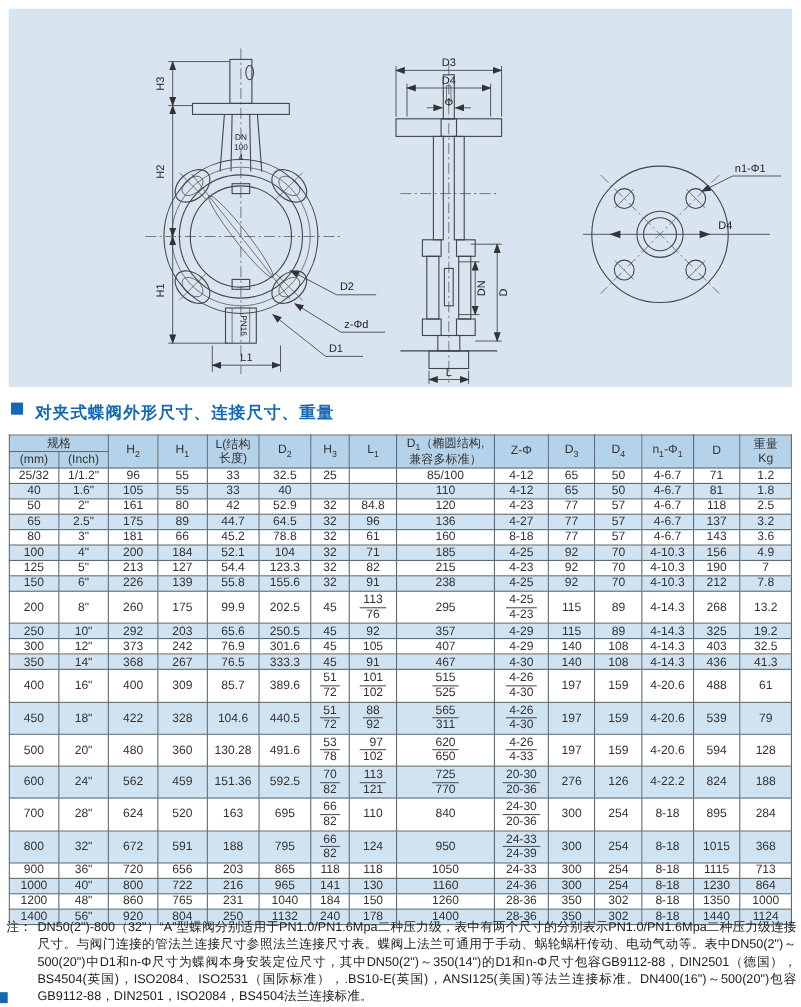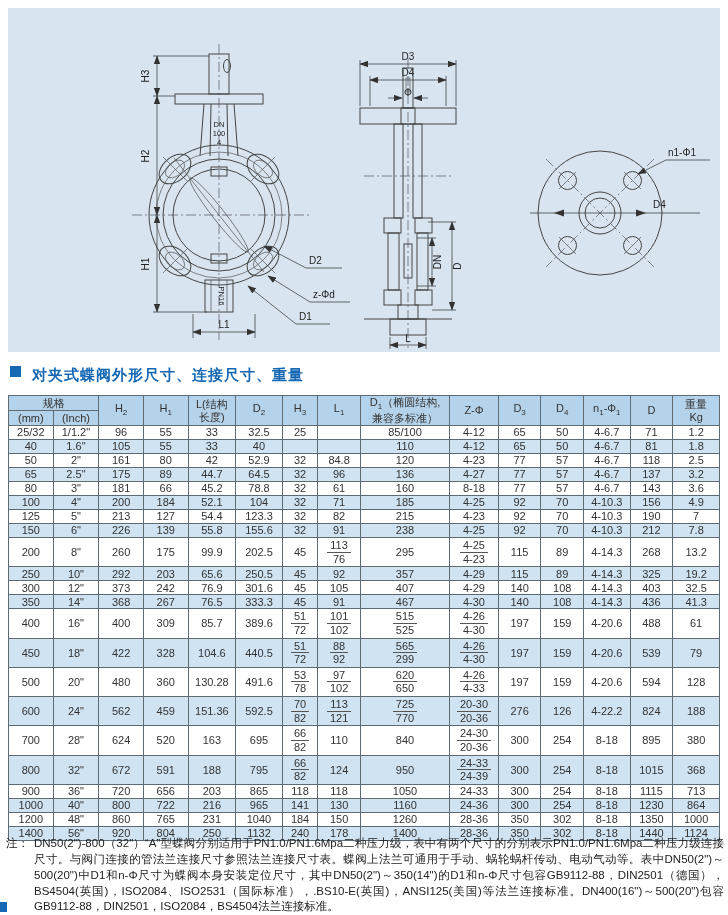--- a/index.html
+++ b/index.html
@@ -20,21 +20,21 @@
   .bullet{width:11px;height:11px;}
   .title-text{font-weight:bold;font-size:15px;letter-spacing:1px;}
   
   .tbl-wrap{position:absolute;left:8px;top:395px;width:712px;}
   table{border-collapse:collapse;table-layout:fixed;width:712px;font-size:11px;color:#333;border:1.5px solid #3c3c3c;}
   th,td{border:1px solid #5f6b73;text-align:center;vertical-align:middle;padding:0;height:13px;line-height:1.12;font-weight:normal;overflow:hidden;}
   thead th{background:#b4d2e9;height:14px;}
   tbody tr:nth-child(even) td{background:#cfe3f3;}
   sub{font-size:8px;}
   .stack{display:inline-block;line-height:1.15;padding:1px 0;}
-  .stack .top{display:block;border-bottom:1px solid #555;padding:0 3px;}
+  .stack .top{display:block;border-bottom:1px solid #555;padding:0 3px;text-align:right;}
   .stack .bot{display:block;padding:0 3px;}
   
   .note{position:absolute;left:6px;top:836px;width:718px;display:flex;font-size:11.5px;line-height:1.38;color:#222;}
   .note .note-label{flex:0 0 28px;white-space:nowrap;}
   .note p{margin:0;flex:1;text-align:justify;}
   .corner-mark{position:absolute;left:0;bottom:3px;width:7px;height:10px;}
 </style>
 </head>
 <body>
 
@@ -458,21 +458,21 @@
         </tr>
         <tr>
           <td>450</td>
           <td>18"</td>
           <td>422</td>
           <td>328</td>
           <td>104.6</td>
           <td>440.5</td>
           <td><span class="stack"><span class="top">51</span><span class="bot">72</span></span></td>
           <td><span class="stack"><span class="top">88</span><span class="bot">92</span></span></td>
-          <td><span class="stack"><span class="top">565</span><span class="bot">299</span></span></td>
+          <td><span class="stack"><span class="top">565</span><span class="bot">311</span></span></td>
           <td><span class="stack"><span class="top">4-26</span><span class="bot">4-30</span></span></td>
           <td>197</td>
           <td>159</td>
           <td>4-20.6</td>
           <td>539</td>
           <td>79</td>
         </tr>
         <tr>
           <td>500</td>
           <td>20"</td>
@@ -515,21 +515,21 @@
           <td>163</td>
           <td>695</td>
           <td><span class="stack"><span class="top">66</span><span class="bot">82</span></span></td>
           <td>110</td>
           <td>840</td>
           <td><span class="stack"><span class="top">24-30</span><span class="bot">20-36</span></span></td>
           <td>300</td>
           <td>254</td>
           <td>8-18</td>
           <td>895</td>
-          <td>380</td>
+          <td>284</td>
         </tr>
         <tr>
           <td>800</td>
           <td>32"</td>
           <td>672</td>
           <td>591</td>
           <td>188</td>
           <td>795</td>
           <td><span class="stack"><span class="top">66</span><span class="bot">82</span></span></td>
           <td>124</td>

